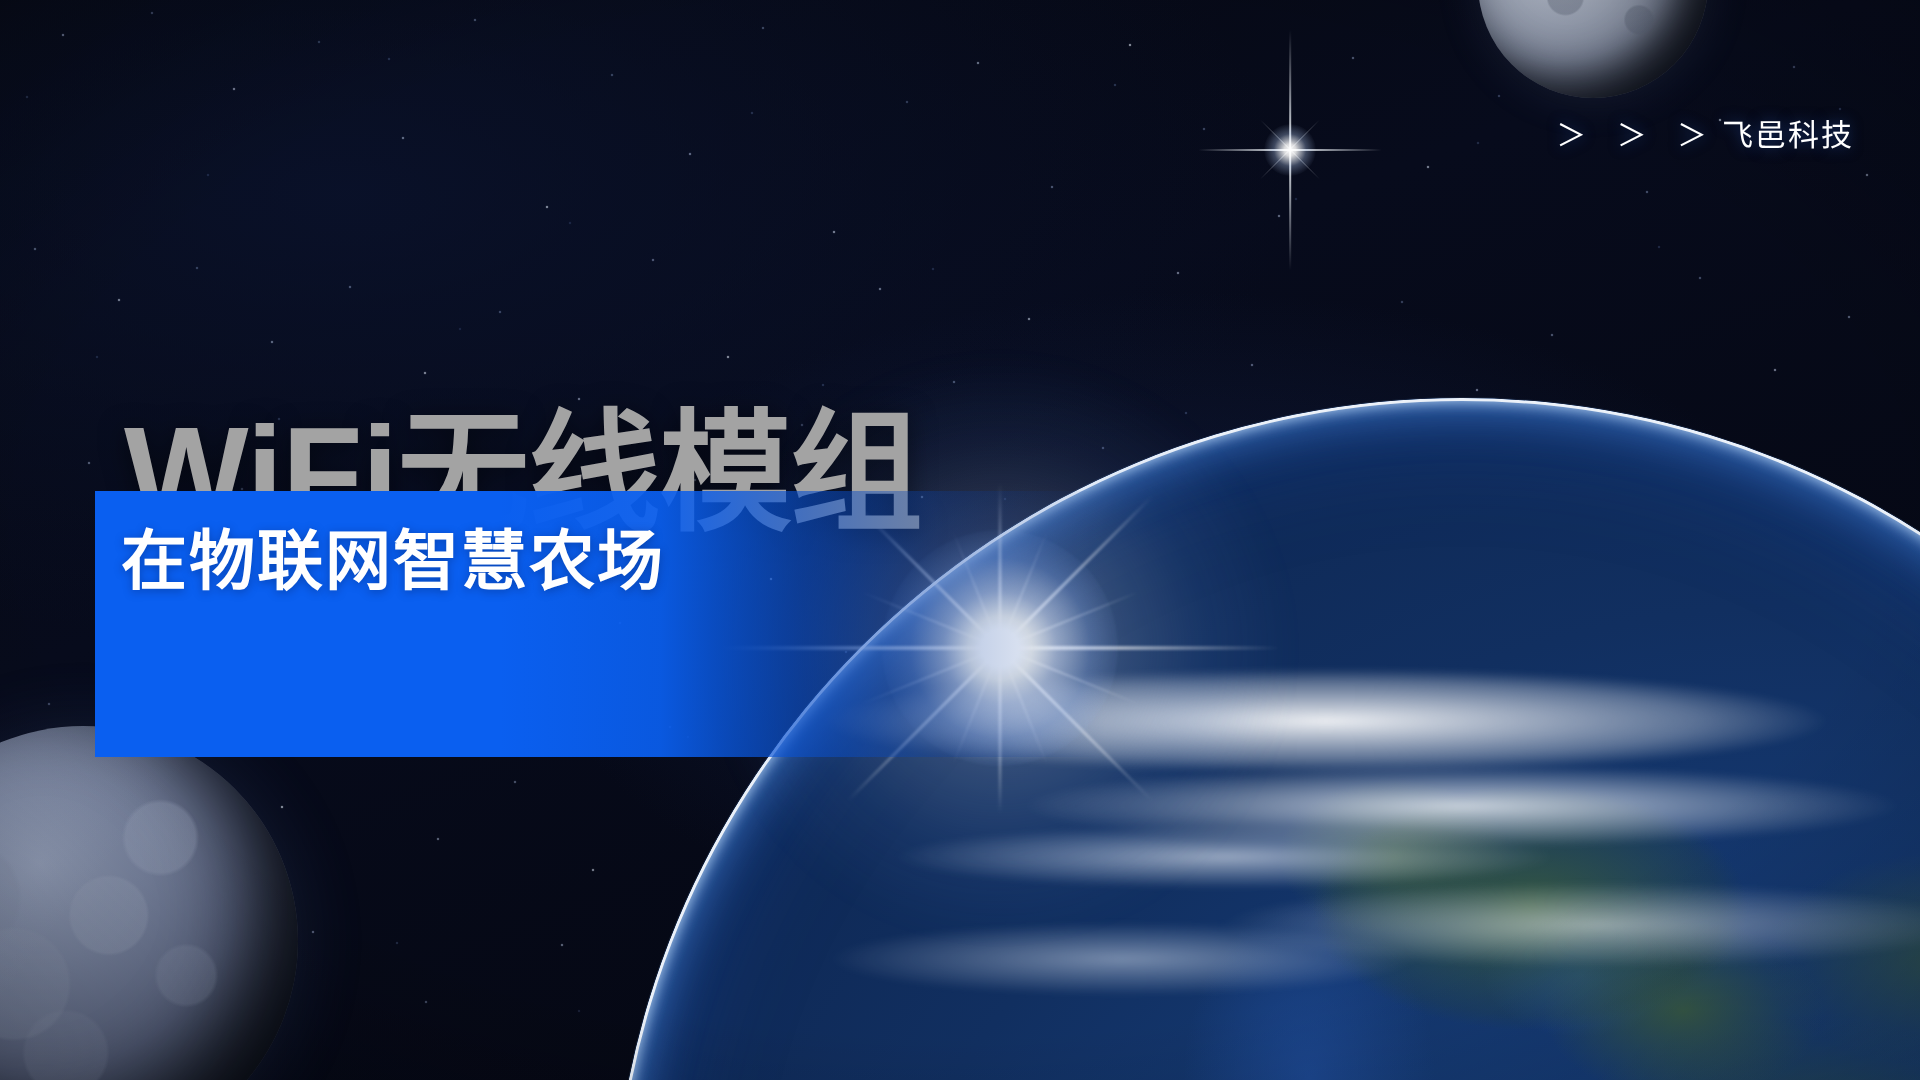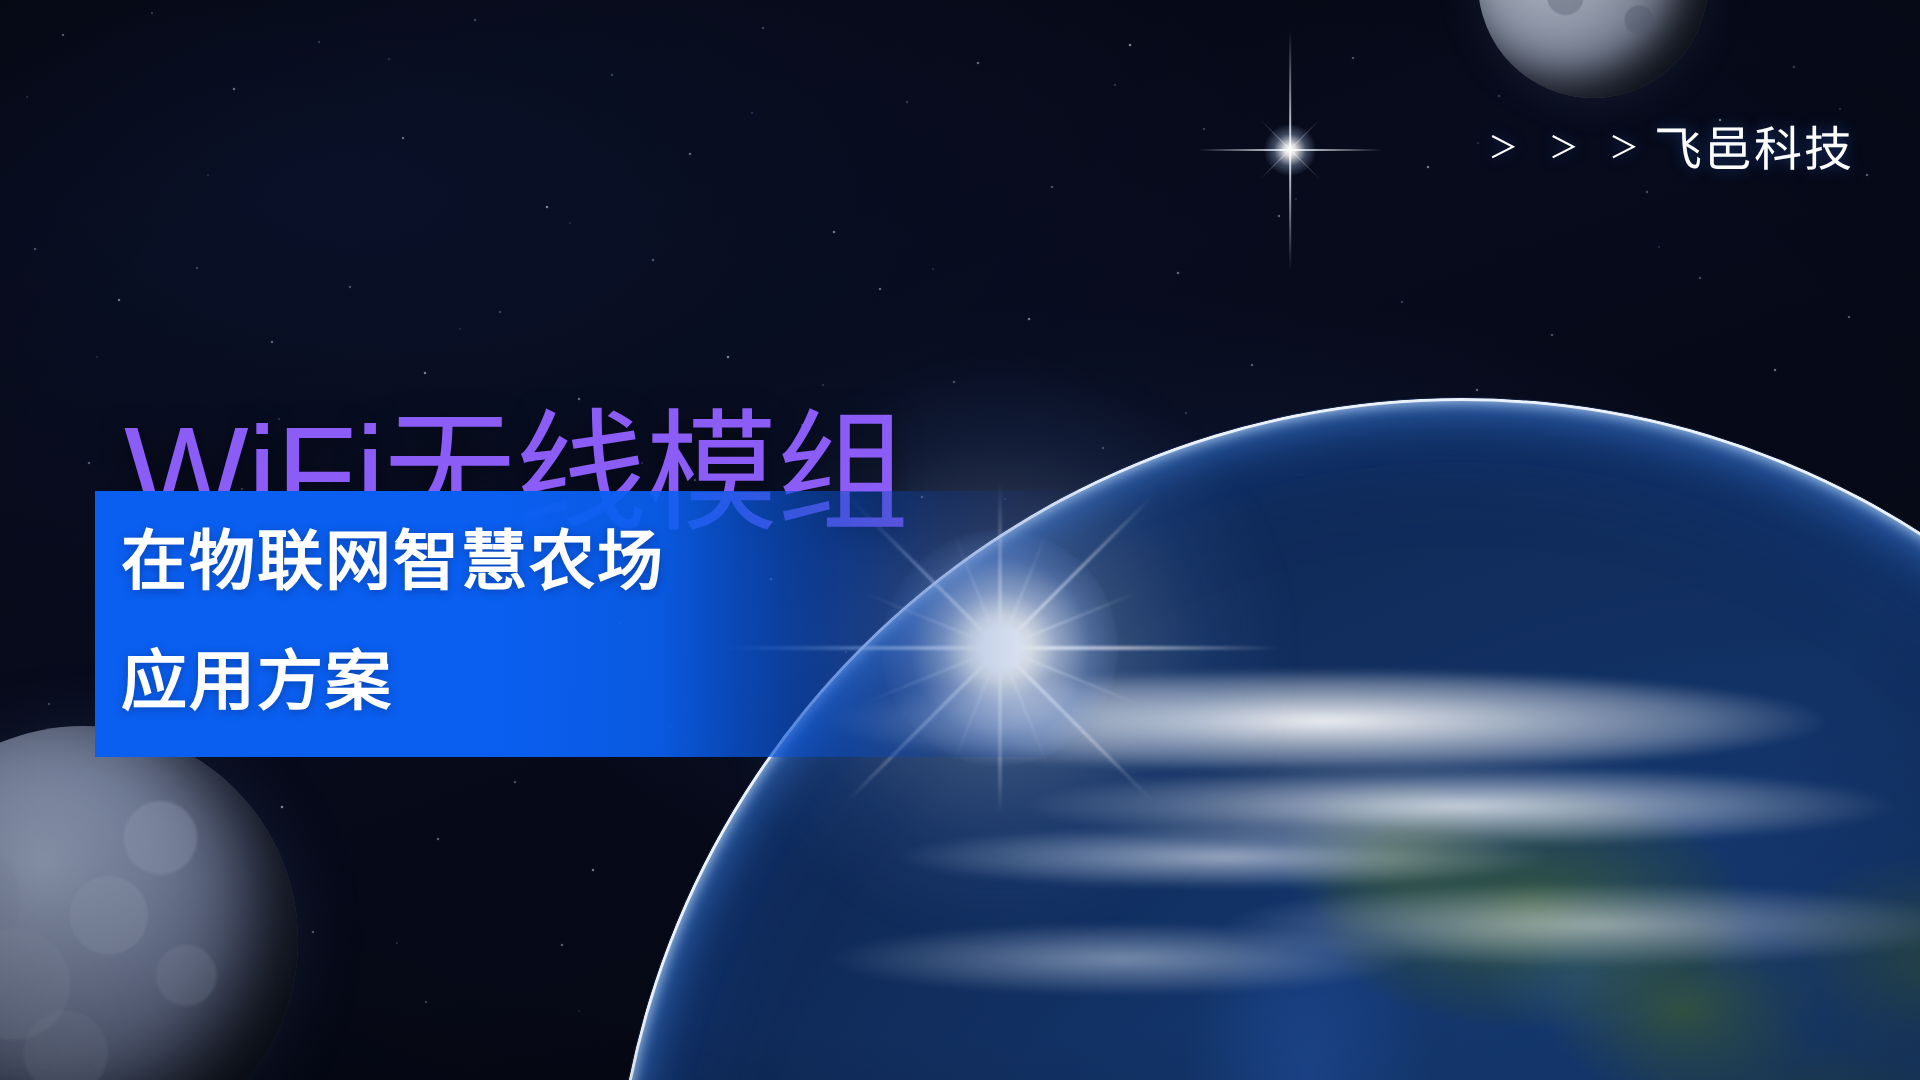--- a/index.html
+++ b/index.html
@@ -242,26 +242,26 @@
   .brand{
     position:absolute;right:66px;top:110px;
     display:flex;align-items:center;
     color:#fff;font-size:38px;letter-spacing:1px;font-weight:400;
     text-shadow:0 0 14px rgba(40,90,190,.55);
     white-space:nowrap;
   }
   .brand .chev{
     font-size:30px;letter-spacing:11px;margin-right:4px;font-weight:300;
   }
-  .brand .bname{font-size:48px;letter-spacing:2px;}
+  .brand .bname{font-size:31px;letter-spacing:2px;}
 
   
   .headline{
     position:absolute;left:124px;top:316px;
-    color:#8b5cf6;font-size:132px;line-height:1.06;font-weight:400;
+    color:#a3a3a3;font-size:132px;line-height:1.06;font-weight:700;
     letter-spacing:-1px;white-space:nowrap;
     text-shadow:0 4px 26px rgba(0,0,0,.55);
   }
 
   
   .subbox{
     position:absolute;left:95px;top:491px;width:1010px;height:266px;
     background:linear-gradient(to right,
       #0a5ff0 0%, #0a5ff0 40%, rgba(10,95,240,.92) 56%,
       rgba(10,80,205,.62) 70%, rgba(10,62,160,.3) 84%, rgba(10,50,130,0) 100%);
@@ -324,17 +324,16 @@
   <div class="brand">
     <span class="chev">＞ ＞ ＞</span>
     <span class="bname">飞邑科技</span>
   </div>
 
   <h1 class="headline">WiFi无线模组</h1>
 
   <div class="subbox">
     <div class="lines">
       <div class="subline">在物联网智慧农场</div>
-      <div class="subline">应用方案</div>
     </div>
   </div>
 
 </div>
 
 </body></html>

